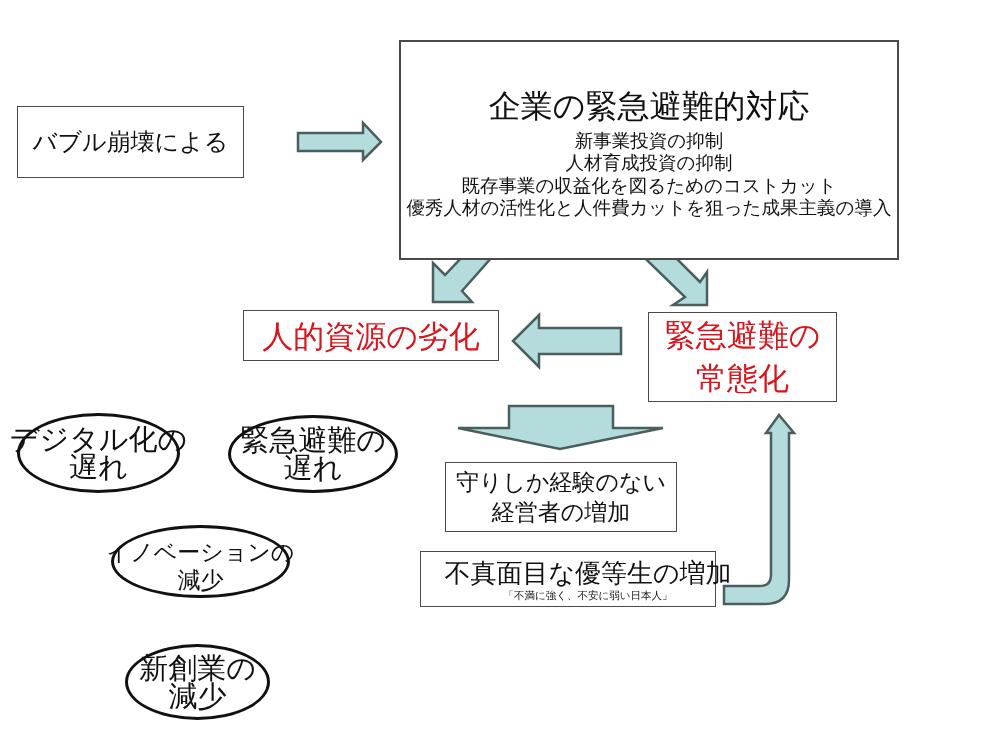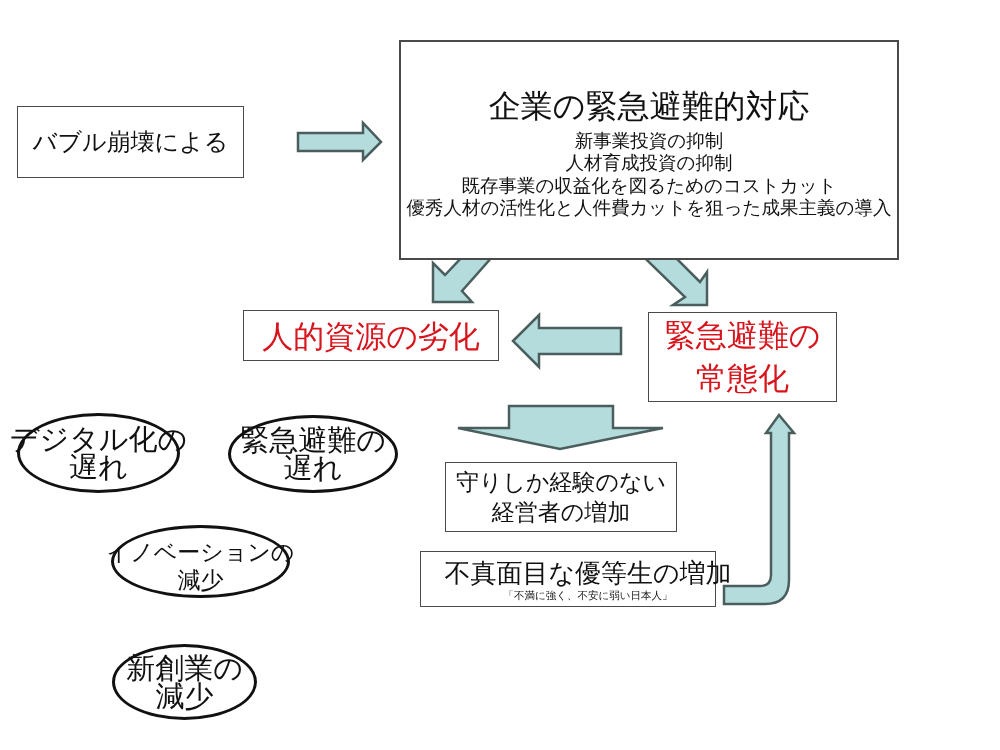--- a/index.html
+++ b/index.html
@@ -41,21 +41,21 @@
       position: absolute; box-sizing: border-box;
       border: 3px solid #111111; border-radius: 50%;
       display: flex; flex-direction: column; align-items: center; justify-content: center;
       text-align: center; white-space: nowrap; background: transparent;
     }
     .ellipse .line { font-size: 29px; line-height: 28px; }
     #ell-1 { left: 17px; top: 413px; width: 163px; height: 80px; }
     #ell-2 { left: 228px; top: 415px; width: 170px; height: 78px; }
     #ell-3 { left: 111px; top: 525px; width: 179px; height: 73px; padding-top: 8px; }
     #ell-3 .line { font-size: 23px; }
-    #ell-4 { left: 112px; top: 644px; width: 145px; height: 76px; }
+    #ell-4 { left: 125px; top: 644px; width: 145px; height: 76px; }
     svg#arrows { position: absolute; left: 0; top: 0; width: 1000px; height: 750px; pointer-events: none; }
     svg#arrows .arrow { fill: var(--arrow-fill); stroke: var(--arrow-stroke); stroke-width: 2.5; stroke-linejoin: miter; }
   </style>
 </head>
 <body>
 
 <svg id="arrows" viewBox="0 0 1000 750" xmlns="http://www.w3.org/2000/svg">
   <polygon class="arrow" points="298,133 363,133 363,123 381,142 363,160 363,151 298,151"></polygon>
   <polygon class="arrow" points="501,216 516,230 462,291 472,302 433,302 433,263 445,275"></polygon>
   <polygon class="arrow" points="634,216 700,282 707,272 707,305 673,305 685,297 618,232"></polygon>

